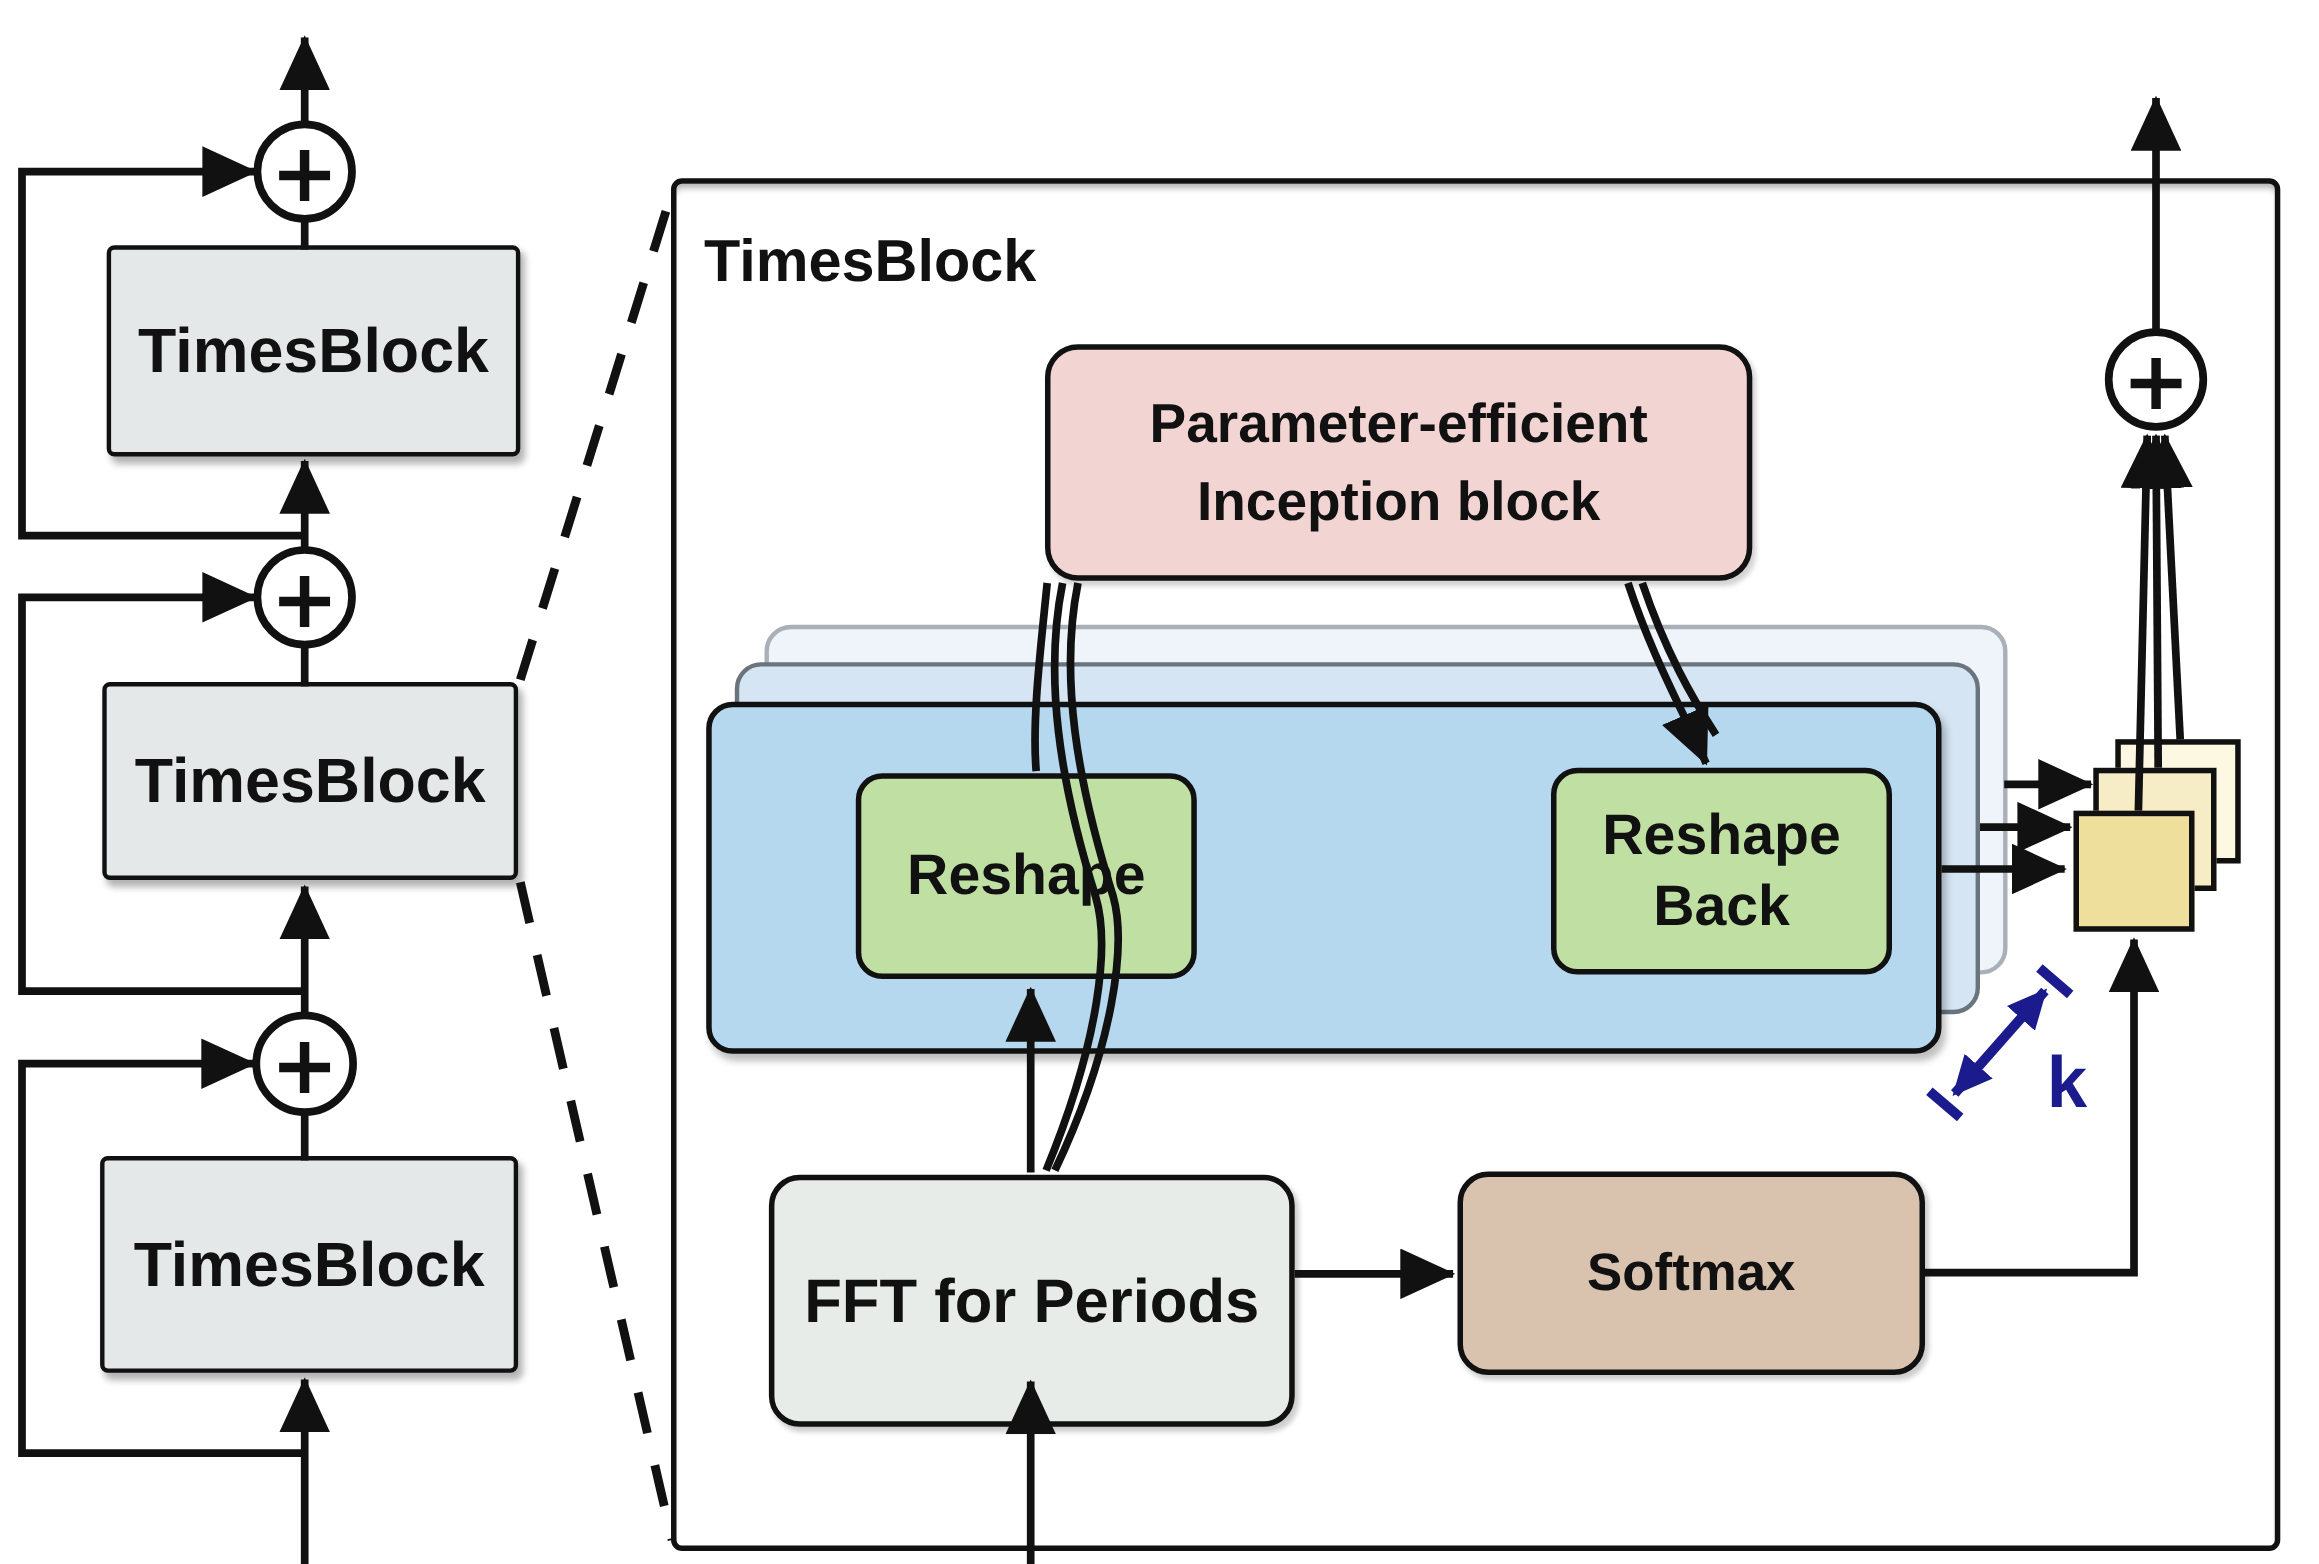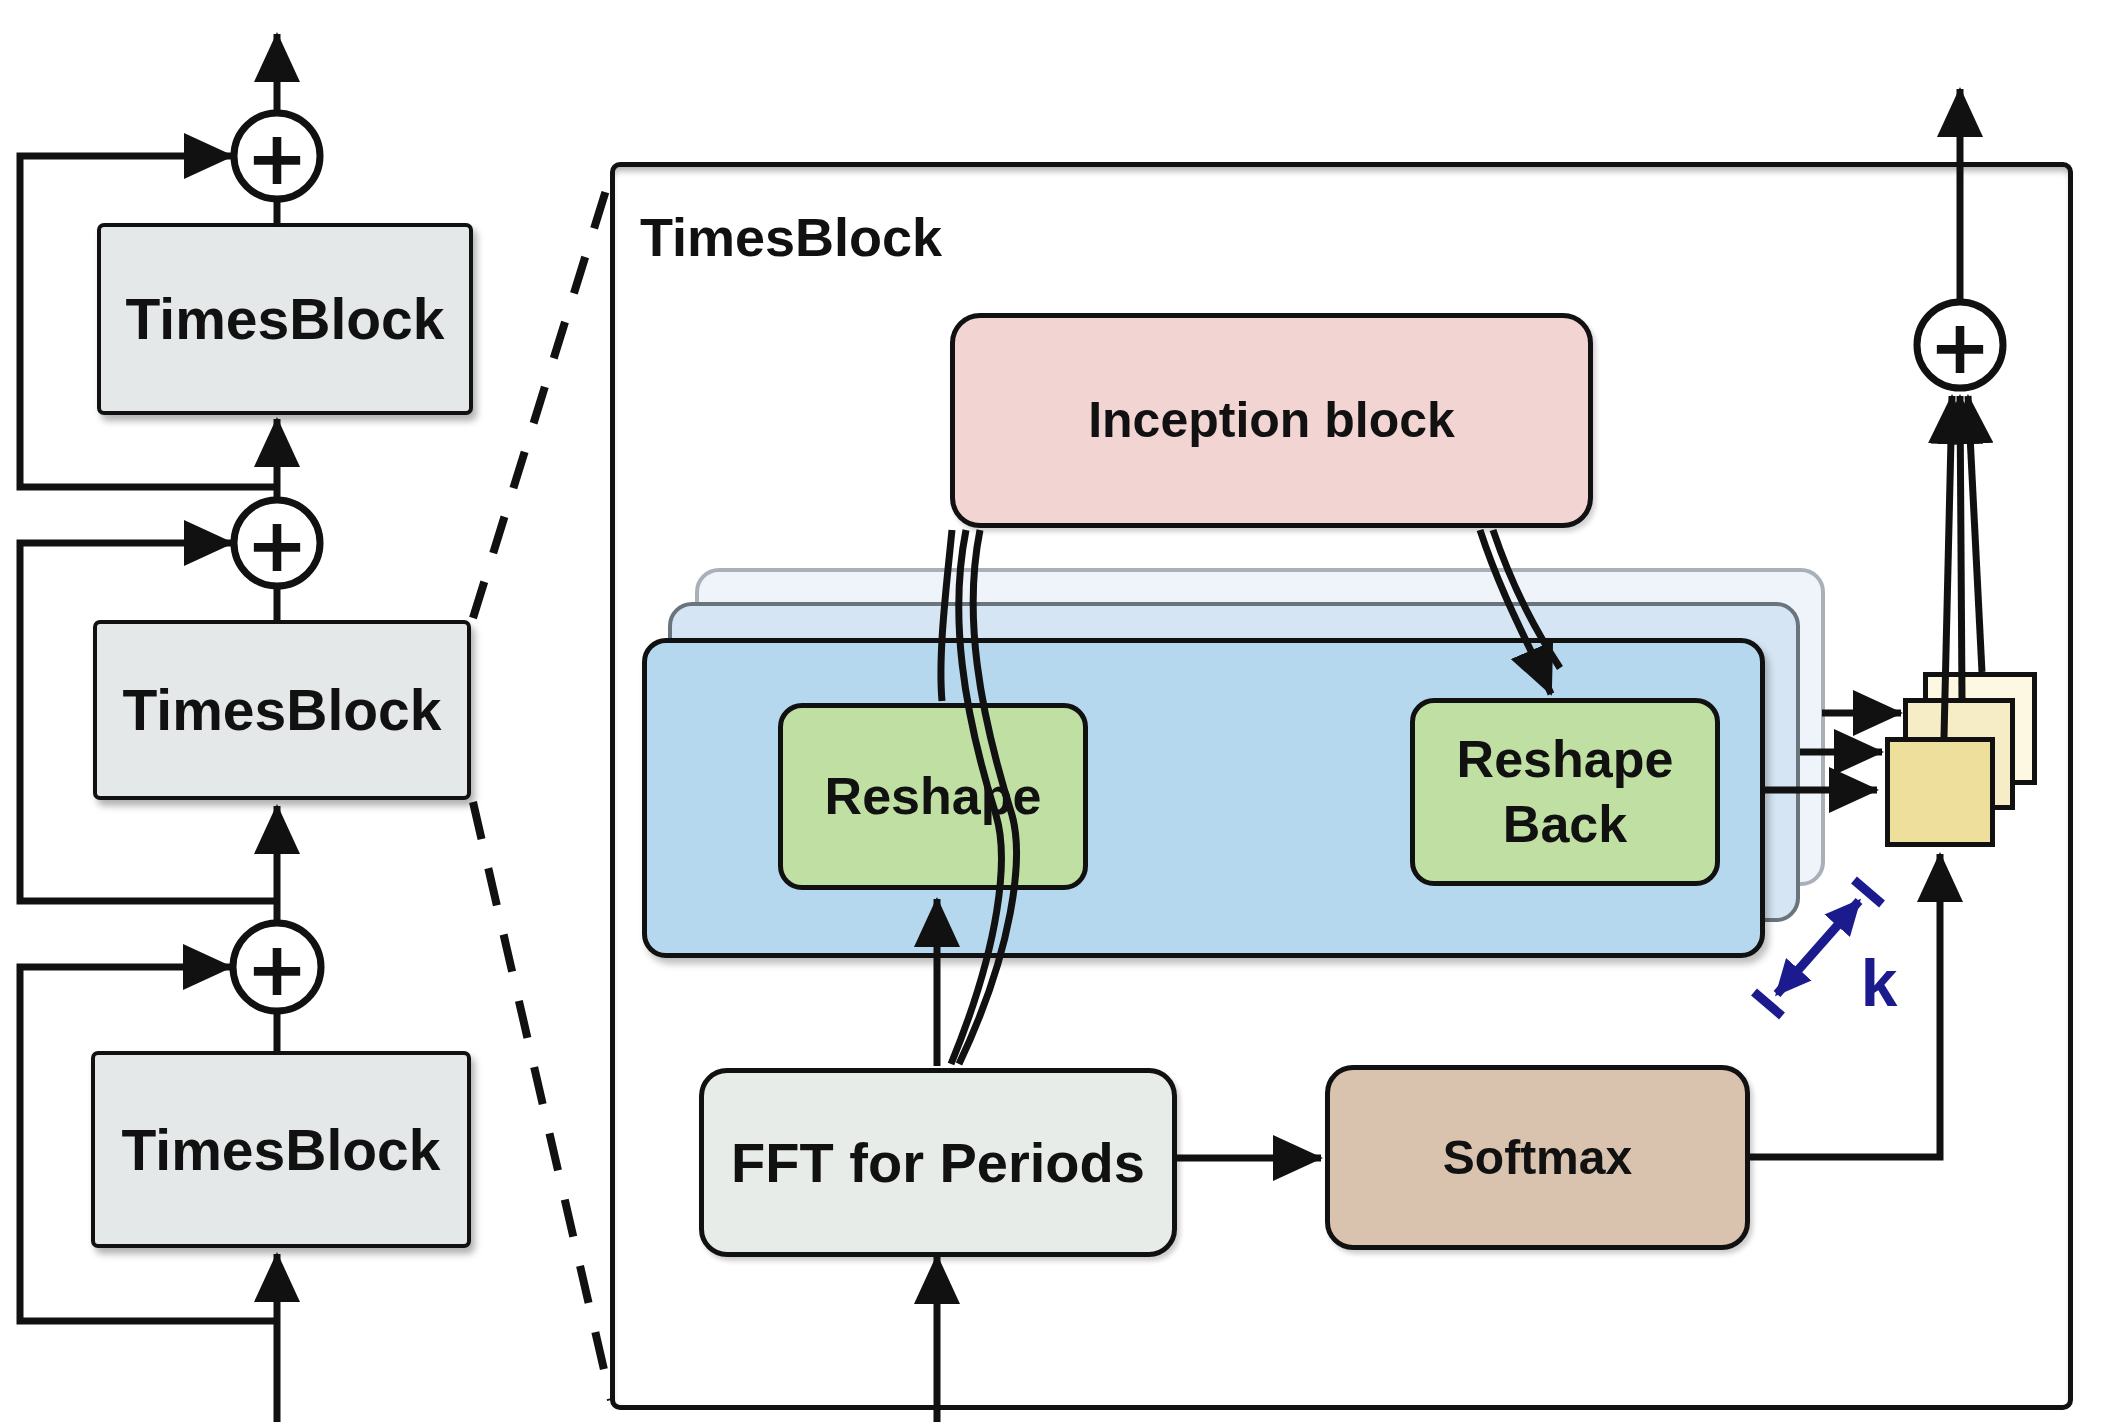--- a/index.html
+++ b/index.html
@@ -63,21 +63,21 @@
   .greenbox{
     background:var(--green);
     border:5px solid var(--ink);border-radius:24px;
     font-size:52px;font-weight:700;line-height:1.25;
     flex-direction:column;
   }
   .reshape{left:778px;top:703px;width:310px;height:187px;}
   .reshape-back{left:1410px;top:698px;width:310px;height:188px;}
 
   .fftbox{
-    left:699px;top:1068px;width:478px;height:189px;
+    left:699px;top:1068px;width:478px;height:229px;
     background:var(--fft-gray);
     border:5px solid var(--ink);border-radius:28px;
     font-size:56px;font-weight:700;
     box-shadow:3px 4px 5px rgba(0,0,0,0.20);
   }
   .softmax{
     left:1325px;top:1065px;width:425px;height:185px;
     background:var(--tan);
     border:5px solid var(--ink);border-radius:28px;
     font-size:48px;font-weight:700;
@@ -110,20 +110,21 @@
     <span>TimesBlock</span>
   </div>
   <div class="abs center tblock" style="left:91px;top:1051px;width:380px;height:197px;">
     <span>TimesBlock</span>
   </div>
 
   <div class="abs panel"></div>
   <div class="abs panel-title">TimesBlock</div>
 
   <div class="abs center inception">
+    <div>Parameter-efficient</div>
     <div>Inception block</div>
   </div>
 
   <div class="abs layer layer-light"></div>
   <div class="abs layer layer-mid"></div>
   <div class="abs layer layer-main"></div>
 
   <div class="abs center greenbox reshape">
     <div>Reshape</div>
   </div>

